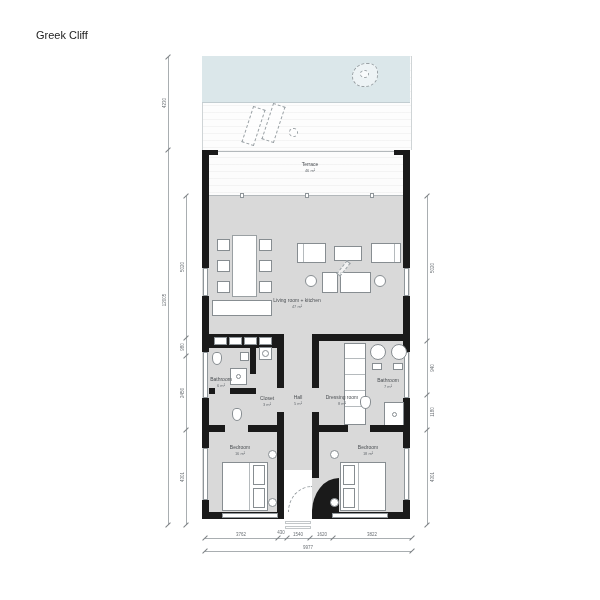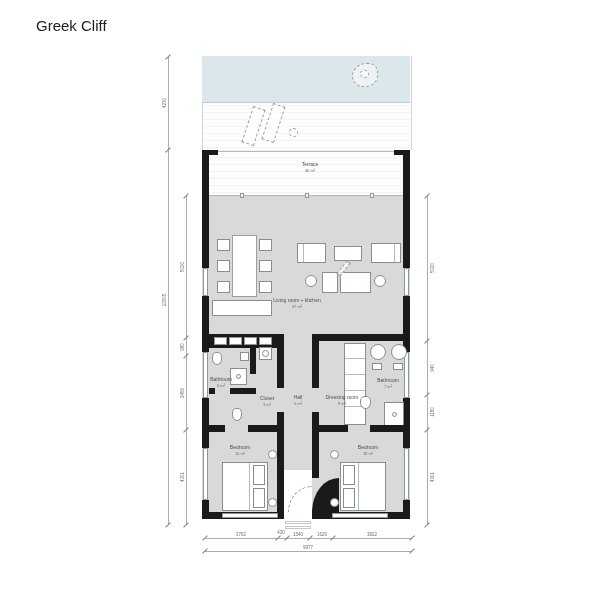--- a/index.html
+++ b/index.html
@@ -17,21 +17,21 @@
           white-space:nowrap;transform:translate(-50%,0);}
   .rlabel .area{font-size:4px;color:#6b7075;}
   .dimline{position:absolute;background:#a9aeb1;}
   .vdim{position:absolute;color:#6b7075;font-size:4.5px;white-space:nowrap;
         transform:translate(-50%,-50%) rotate(-90deg);}
   .hdim{position:absolute;color:#6b7075;font-size:4.5px;white-space:nowrap;
         transform:translate(-50%,-50%);}
   .tick{position:absolute;width:7px;height:1px;background:#7d8285;
         transform:translate(-50%,-50%) rotate(-45deg);}
   .deckstripes{background-image:repeating-linear-gradient(to bottom,rgba(0,0,0,0.035) 0 1px,transparent 1px 7px);}
-  #page-title{position:absolute;left:36px;top:17px;font-size:15px;color:#1c1c1c;}
+  #page-title{position:absolute;left:36px;top:29px;font-size:11px;color:#1c1c1c;}
 </style>
 </head>
 <body>
 
 <div id="stage">
 
   <div id="page-title">Greek Cliff</div>
 
   <div class="abs deckstripes" style="left:202px;top:56px;width:208px;height:94px;background-color:#fdfdfd;border-left:1px solid #cfd4d6;border-right:1px solid #cfd4d6;"></div>
   <div class="abs" style="left:202px;top:56px;width:208px;height:46px;background:#dbe7ea;border-bottom:1px solid #c2cdd1;"></div>

